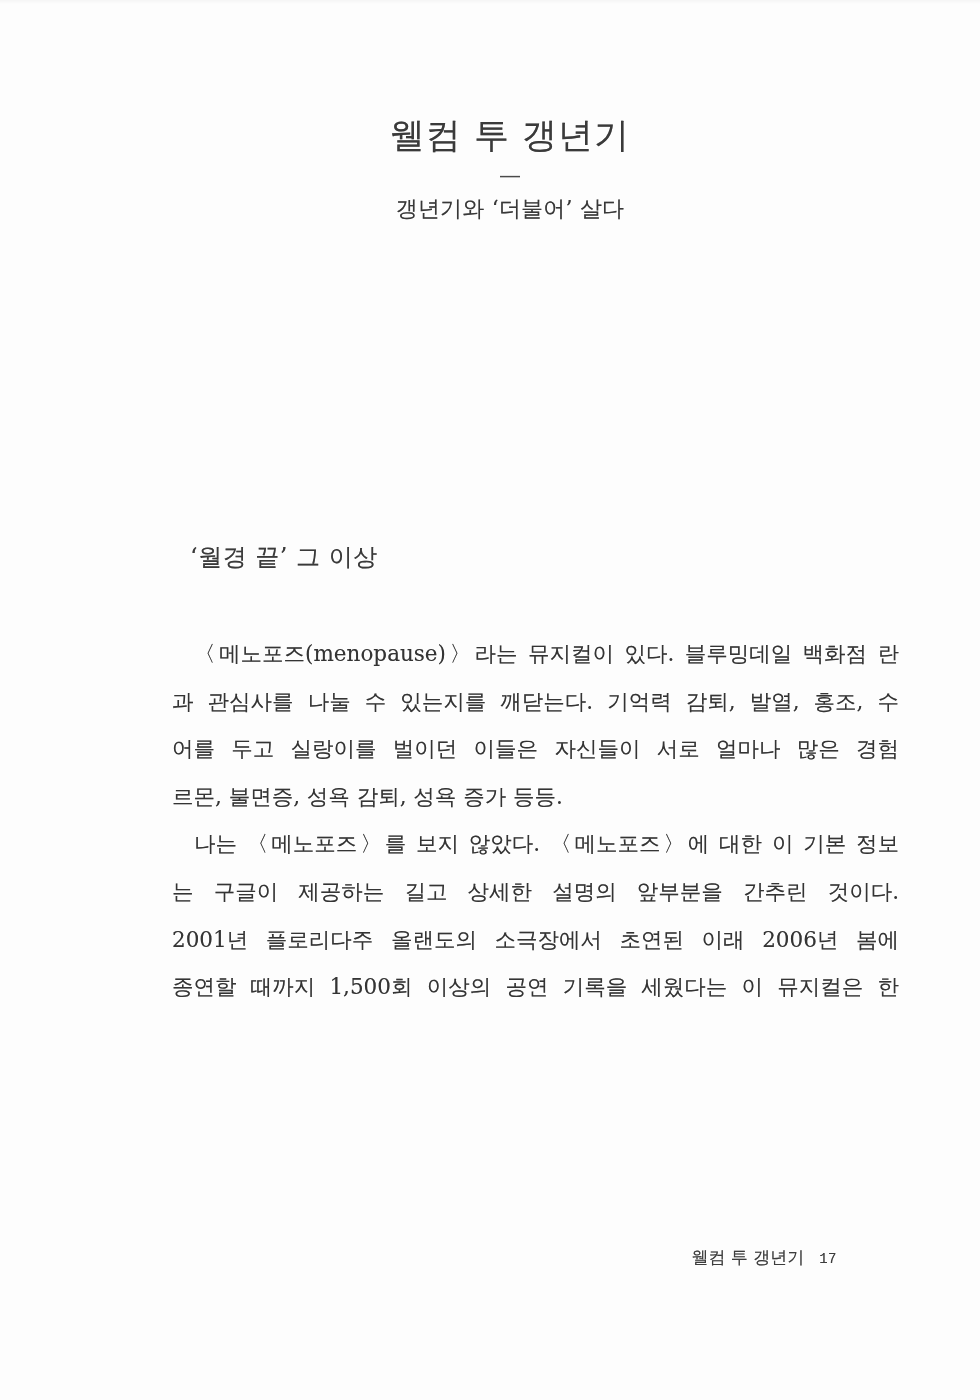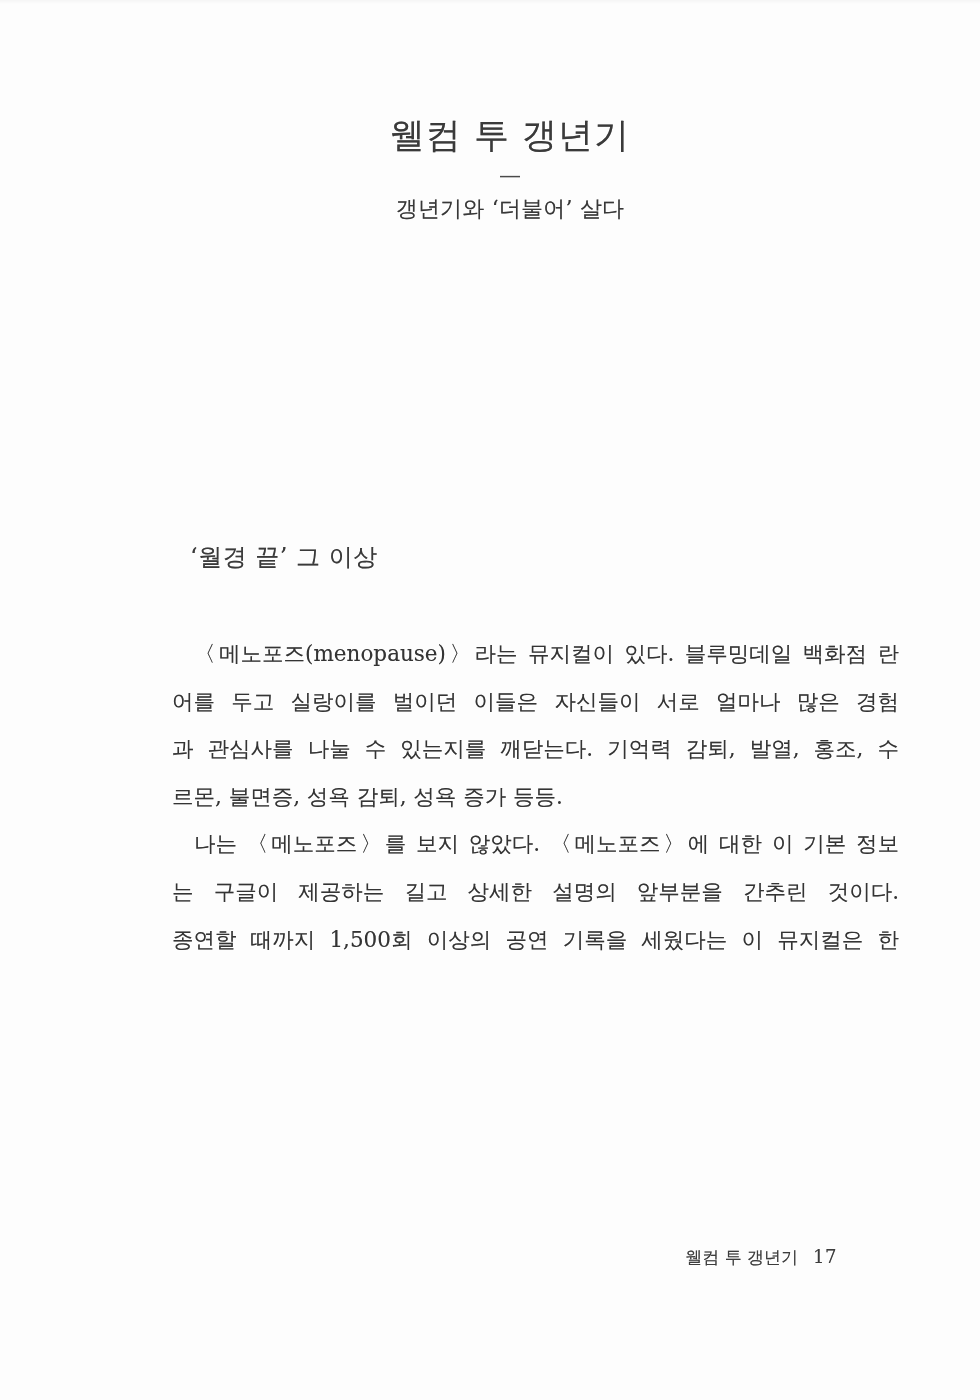--- a/index.html
+++ b/index.html
@@ -94,44 +94,46 @@
     top: 1246px;
     right: 143px;
     display: flex;
     align-items: baseline;
     gap: 15px;
     font-size: 17px;
     color: #3c3c3c;
     text-shadow: 0 0 0.4px rgba(70,70,70,0.5);
   }
   .page-footer .page-number {
-    font-size: 18px;
+    font-size: 14px;
     letter-spacing: 0.5px;
+    font-family: Liberation Mono, monospace;
   }
 </style>
 </head>
 <body>
 
 <div class="page">
 
   <div class="chapter-header">
     <div class="chapter-title">웰컴 투 갱년기</div>
     <div class="chapter-divider">—</div>
     <div class="chapter-subtitle">갱년기와 ‘더불어’ 살다</div>
   </div>
 
   <div class="section-heading">‘월경 끝’ 그 이상</div>
 
   <div class="body-block">
     <div class="bodyline indent">〈메노포즈(menopause)〉라는 뮤지컬이 있다. 블루밍데일 백화점 란</div>
+    <div class="bodyline">과 관심사를 나눌 수 있는지를 깨닫는다. 기억력 감퇴, 발열, 홍조, 수</div>
     <div class="bodyline">어를 두고 실랑이를 벌이던 이들은 자신들이 서로 얼마나 많은 경험</div>
-    <div class="bodyline">과 관심사를 나눌 수 있는지를 깨닫는다. 기억력 감퇴, 발열, 홍조, 수</div>
     <div class="bodyline no-just">르몬, 불면증, 성욕 감퇴, 성욕 증가 등등.</div>
     <div class="bodyline indent">나는 〈메노포즈〉를 보지 않았다. 〈메노포즈〉에 대한 이 기본 정보</div>
     <div class="bodyline">는 구글이 제공하는 길고 상세한 설명의 앞부분을 간추린 것이다.</div>
+    <div class="bodyline">2001년 플로리다주 올랜도의 소극장에서 초연된 이래 2006년 봄에</div>
     <div class="bodyline">종연할 때까지 1,500회 이상의 공연 기록을 세웠다는 이 뮤지컬은 한</div>
   </div>
 
   <div class="page-footer">
     <span class="running-title">웰컴 투 갱년기</span>
     <span class="page-number">17</span>
   </div>
 
 </div>
 

